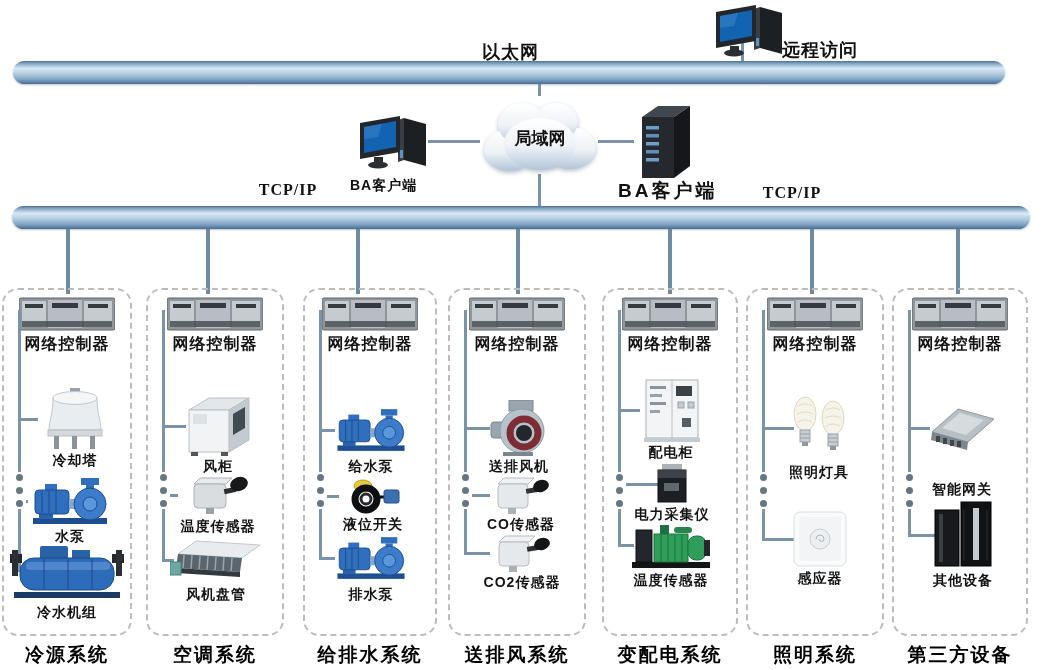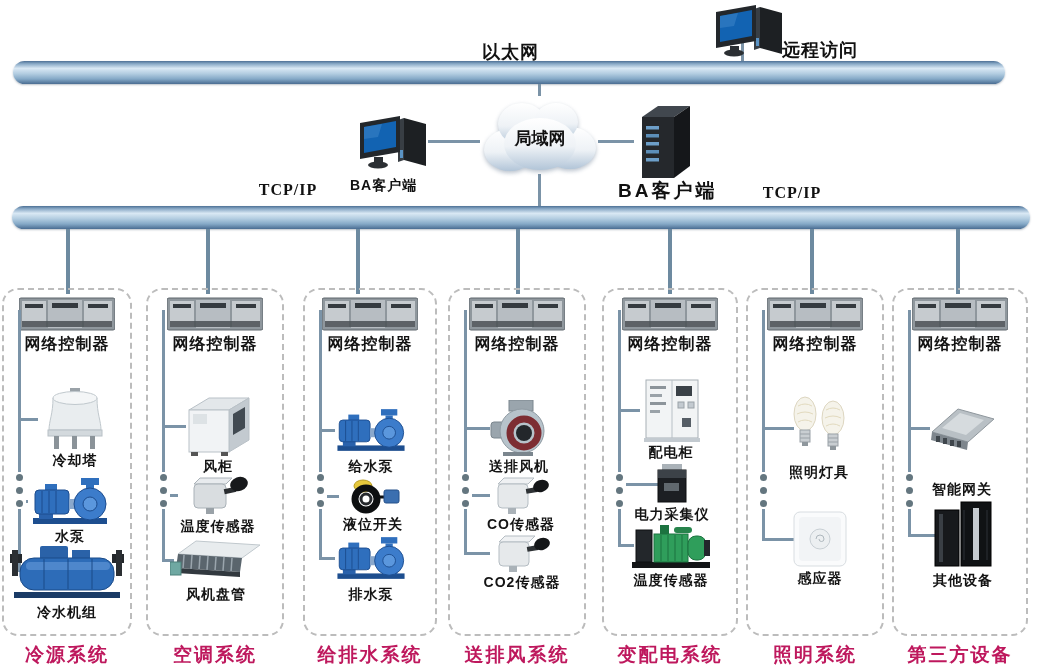--- a/index.html
+++ b/index.html
@@ -22,21 +22,21 @@
   .rail{width:3px;}
   .stub{height:3px;}
   
   .toplabel{position:absolute;font-weight:bold;font-size:18px;color:#111;text-align:left;letter-spacing:1px;}
   .tcpip{position:absolute;font-family:"Liberation Serif","DejaVu Serif",serif;font-weight:bold;font-size:16px;color:#111;text-align:center;letter-spacing:1px;}
   
   .col{position:absolute;top:288px;height:382px;}
   .colbox{position:absolute;left:0;top:0;right:0;height:348px;border:2px dashed #bcbcbc;border-radius:16px;box-sizing:border-box;}
   .ctrl{position:absolute;top:6px;left:50%;transform:translateX(-50%);}
   .ctrl-label{position:absolute;top:46px;left:0;right:0;text-align:center;font-weight:bold;font-size:16px;color:#141414;letter-spacing:1px;}
-  .syslabel{position:absolute;top:354px;left:0;right:0;text-align:center;font-weight:bold;font-size:19px;color:#be185d;letter-spacing:2px;}
+  .syslabel{position:absolute;top:354px;left:0;right:0;text-align:center;font-weight:bold;font-size:19px;color:#000000;letter-spacing:2px;}
   .device{position:absolute;display:flex;flex-direction:column;align-items:center;}
   .dev-label{margin-top:2px;font-weight:bold;font-size:14px;color:#141414;text-align:center;white-space:nowrap;letter-spacing:1px;}
   .dots{position:absolute;left:11px;top:184px;width:13px;display:flex;flex-direction:column;align-items:center;gap:6px;background:#fff;padding:2px 0;}
   .dots i{width:7px;height:7px;border-radius:50%;background:#64767f;display:block;}
   .drop{position:absolute;top:229px;width:4px;height:65px;background:#6d8aa0;}
   svg{display:block;}
 </style>
 </head>
 <body>
 

